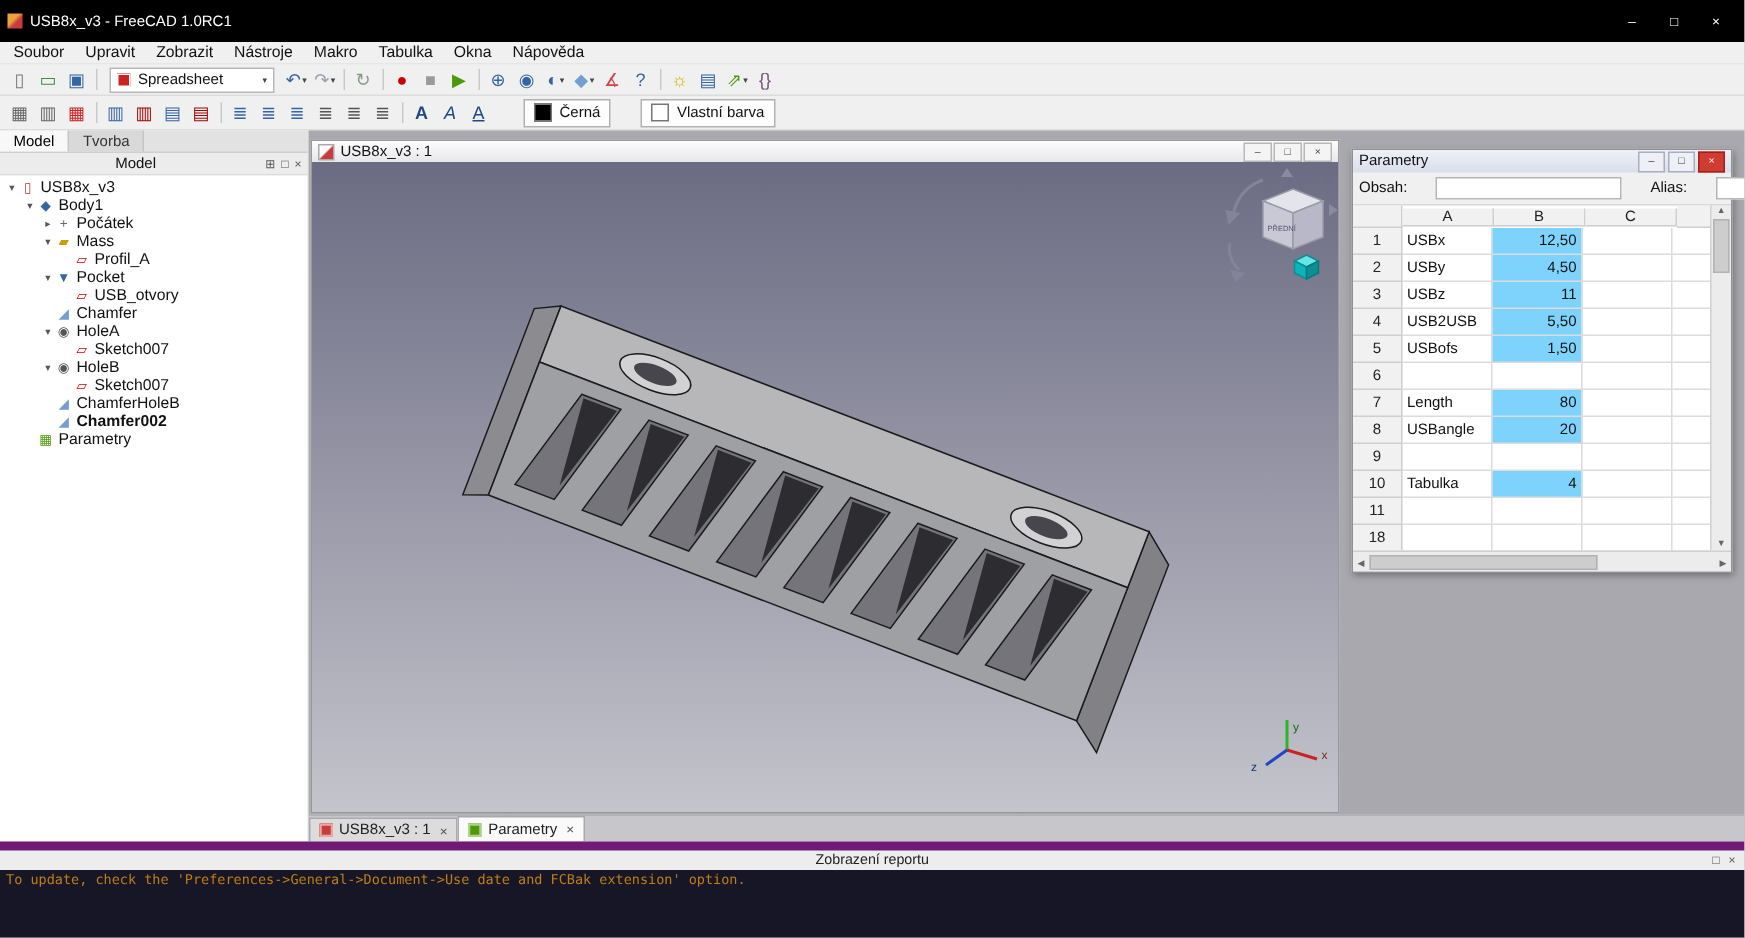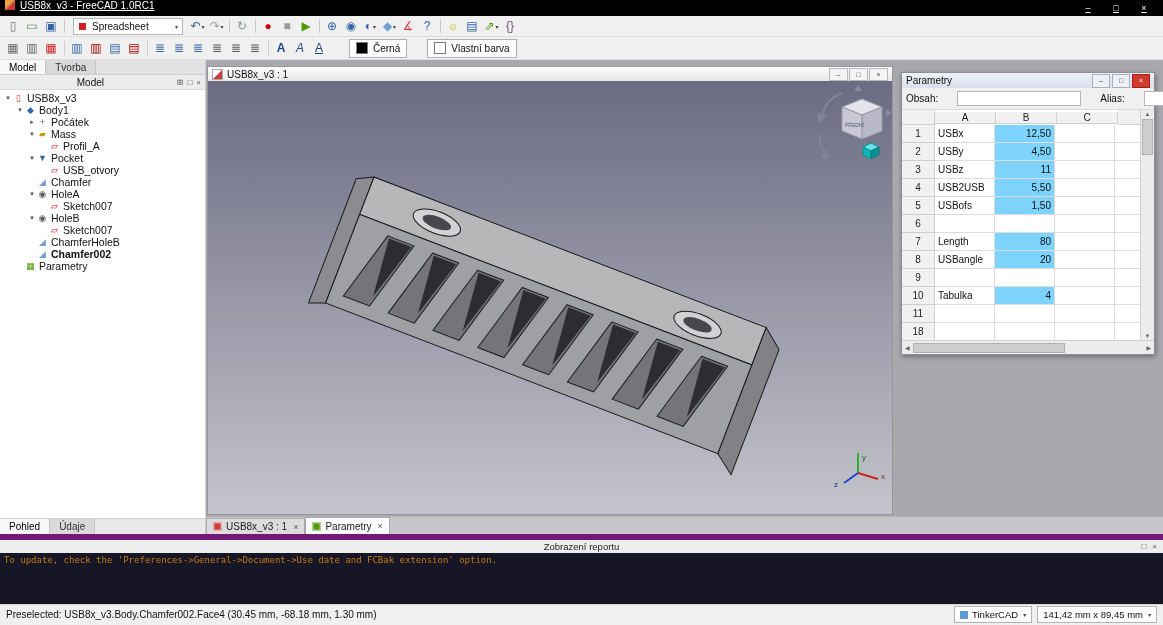--- a/index.html
+++ b/index.html
@@ -1,20 +1,20 @@
 <!DOCTYPE html>
 <html><head>
 <meta charset="utf-8">
 <style>
   html,body{margin:0;padding:0;}
   body{width:1163px;height:625px;overflow:hidden;font-family:"Liberation Sans",sans-serif;font-size:11px;background:#f0f0f0;color:#111;}
   .app{width:1163px;height:625px;display:flex;flex-direction:column;position:relative;}
 
   
-  .titlebar{height:16px;background:#000;color:#fff;display:flex;padding:0 5px;font-size:10px;flex:none;text-decoration:underline;}
+  .titlebar{height:28px;background:#000;color:#fff;display:flex;align-items:center;padding:0 5px;font-size:10px;flex:none;}
   .fc-logo{width:10px;height:10px;background:linear-gradient(135deg,#e8a33d 40%,#cc3b3b 60%);margin-right:5px;flex:none;}
   .win-controls{margin-left:auto;display:flex;}
   .wbtn{width:28px;text-align:center;font-size:9px;color:#fff;line-height:16px;}
 
   
   .menubar{height:14px;background:#f0f0f0;display:flex;align-items:center;padding-left:2px;font-size:10.5px;flex:none;border-bottom:1px solid #e6e6e6;}
   .mitem{padding:0 7px;white-space:nowrap;}
 
   
   .toolbar{display:flex;align-items:center;background:#f0f0f0;border-bottom:1px solid #dcdcdc;flex:none;padding-left:4px;}
@@ -112,20 +112,31 @@
   <div class="titlebar">
     <span class="fc-logo"></span>
     <span>USB8x_v3 - FreeCAD 1.0RC1</span>
     <div class="win-controls">
       <span class="wbtn">–</span>
       <span class="wbtn">□</span>
       <span class="wbtn close">×</span>
     </div>
   </div>
 
+  <div class="menubar">
+
+  <span class="mitem">Soubor</span>
+      <span class="mitem">Upravit</span>
+      <span class="mitem">Zobrazit</span>
+      <span class="mitem">Nástroje</span>
+      <span class="mitem">Makro</span>
+      <span class="mitem">Tabulka</span>
+      <span class="mitem">Okna</span>
+      <span class="mitem">Nápověda</span>
+    </div>
 
   <div class="toolbar tb1">
     <div class="cols">
 
     <span class="tbtn">
           <span class="tbi" style="color: rgb(119, 119, 119);">▯</span>
           <span class="dd"></span>
         </span>
         <span class="tbtn">
           <span class="tbi" style="color: rgb(62, 142, 65);">▭</span>
@@ -397,25 +408,20 @@
             <span class="tarrow"></span>
             <span class="ticon" style="color: rgb(114, 159, 207);">◢</span>
             <span class="tlabel bold">Chamfer002</span>
           </div>
 
           <div class="tree-row" style="padding-left: 15px;">
             <span class="tarrow"></span>
             <span class="ticon" style="color: rgb(78, 154, 6);">▦</span>
             <span class="tlabel">Parametry</span>
           </div>
-        </div>
-      <div class="lp-bottom">
-
-      <span class="lp-tab active">Pohled</span>
-          <span class="lp-tab">Údaje</span>
         </div>
     </div>
 
     <div class="mdi">
 
       <div class="viewport-window">
         <div class="vp-titlebar">
           <span class="vp-icon"></span>
           <span>USB8x_v3 : 1</span>
           <span class="vp-buttons">

